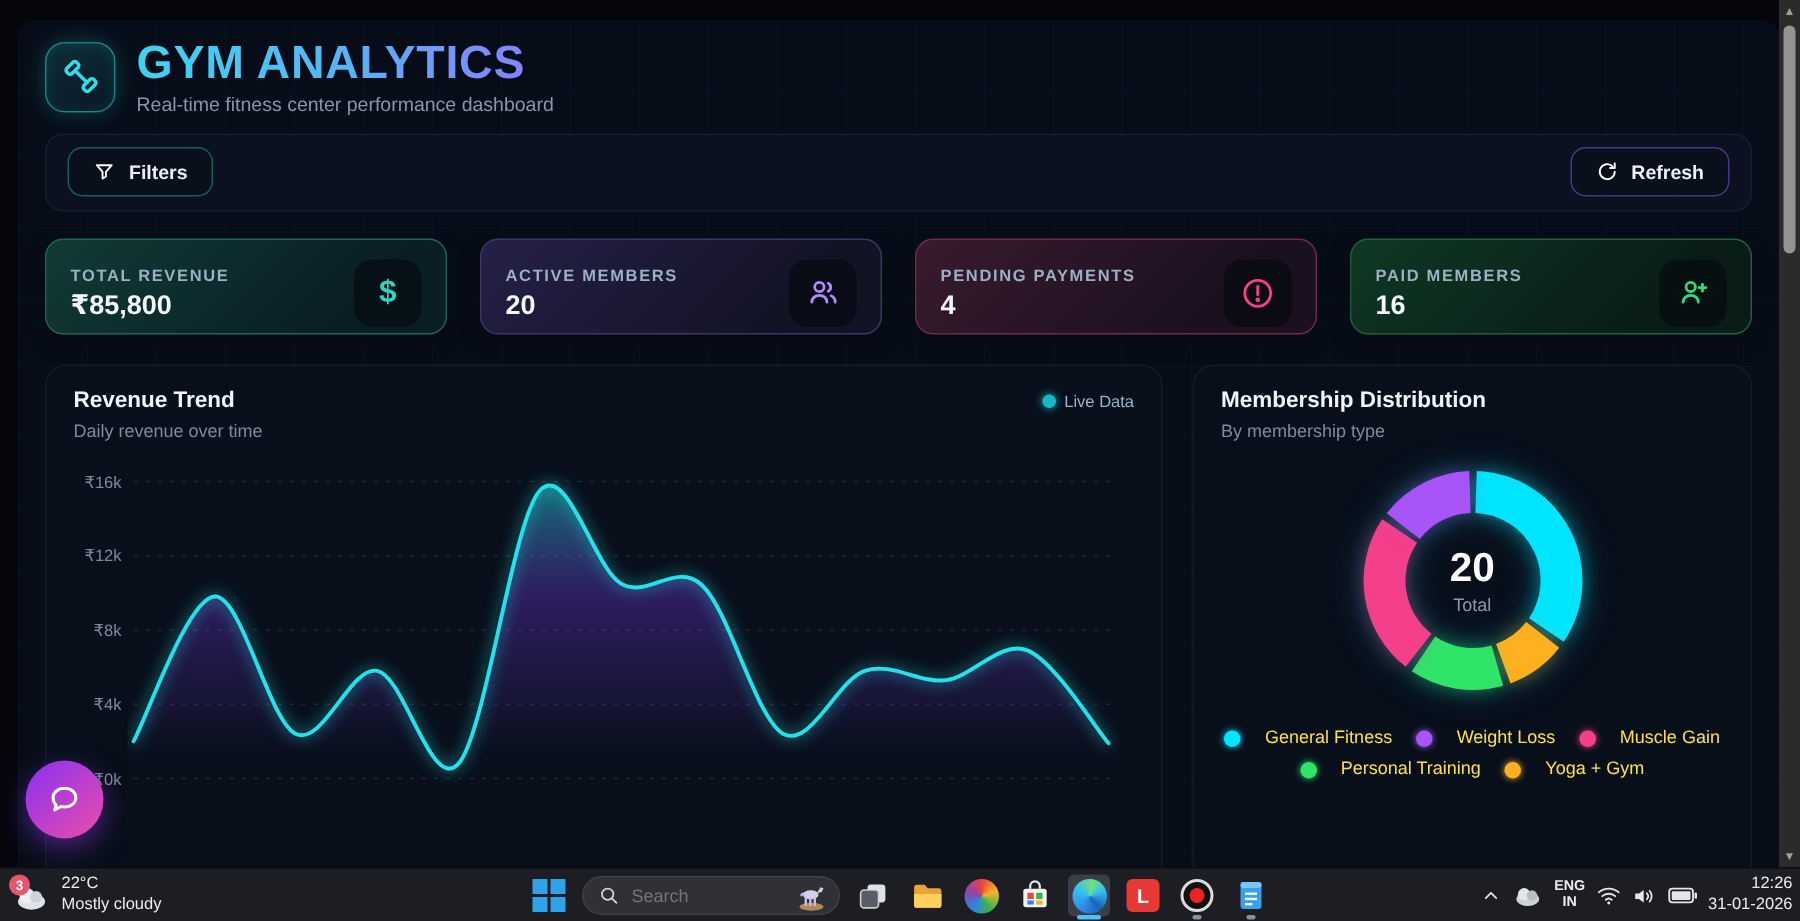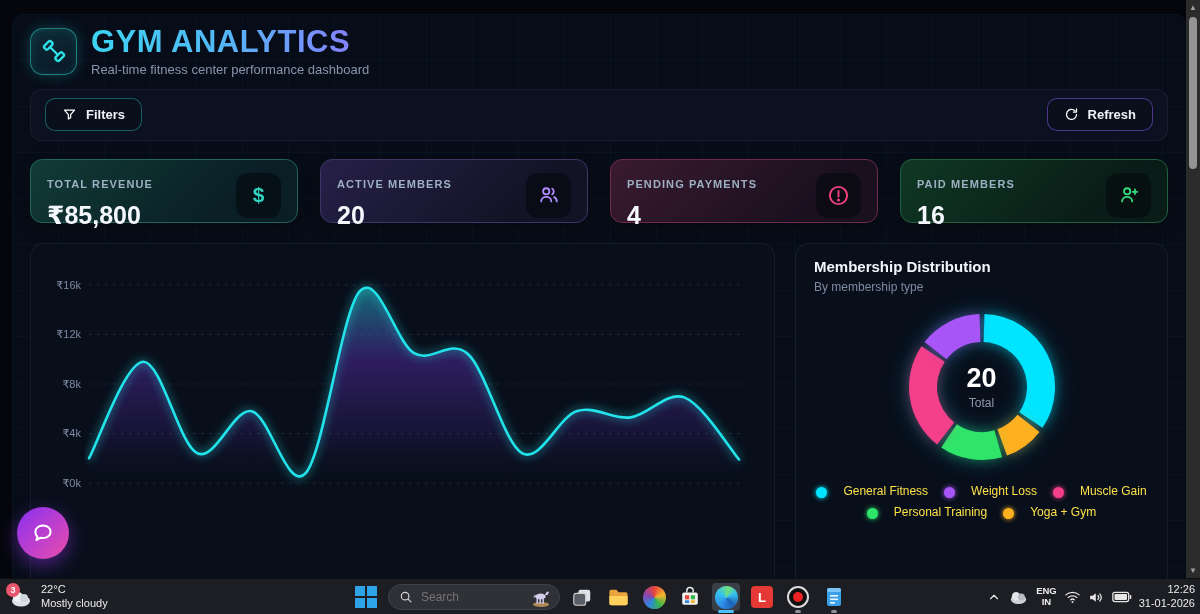--- a/index.html
+++ b/index.html
@@ -58,21 +58,21 @@
   .btn.filters { border:1px solid rgba(45,212,191,.4); }
   .btn.refresh { border:1px solid rgba(139,92,246,.5); }
   
   .stats { position:relative; margin:18px 18px 0; display:grid; grid-template-columns:repeat(4,1fr); gap:22px; }
   .card {
     height:64px; border-radius:12px; border:1px solid; padding:13px 16px;
     display:flex; justify-content:space-between; align-items:flex-start;
     box-shadow:0 4px 14px rgba(0,0,0,.35);
   }
   .card .lab { font-size:11px; letter-spacing:1.1px; color:#9db0c3; margin-top:5px; font-weight:600; }
-  .card .val { font-size:25px; font-weight:800; color:#f4f8fc; margin-top:11px; }
+  .card .val { font-size:18px; font-weight:800; color:#f4f8fc; margin-top:3px; }
   .icbox {
     width:45px; height:45px; border-radius:12px; flex:none;
     background:rgba(3,8,14,.6); display:flex; align-items:center; justify-content:center;
   }
   .card.c-revenue { background:linear-gradient(135deg,#113b36 0%,#0a1e26 75%); border-color:#20655b; }
   .card.c-members { background:linear-gradient(135deg,#262048 0%,#131326 75%); border-color:#3e3669; }
   .card.c-pending { background:linear-gradient(135deg,#3a1a2f 0%,#1a1020 75%); border-color:#70294f; }
   .card.c-paid    { background:linear-gradient(135deg,#0f3824 0%,#0a1c17 75%); border-color:#1f6040; }
   
   .charts { position:relative; margin:20px 18px 0; display:flex; gap:20px; align-items:stretch; }
@@ -244,20 +244,30 @@
           <line x1="18.5" y1="6" x2="18.5" y2="11"></line>
             <line x1="16" y1="8.5" x2="21" y2="8.5"></line>
         </svg>
       </div>
     </div>
   </div>
 
   <div class="charts">
 
     <div class="panel rev">
+      <div class="p-head">
+        <div>
+          <div class="p-title">Revenue Trend</div>
+          <div class="p-sub">Daily revenue over time</div>
+        </div>
+        <div class="live">
+          <span class="dot"></span>
+          <span>Live Data</span>
+        </div>
+      </div>
       <div class="chart-wrap">
         <div class="ylabels" id="y-axis-labels">
             <div style="top: 9px;">₹16k</div>
             <div style="top: 58.5px;">₹12k</div>
             <div style="top: 108px; margin-left: 20px;">₹8k</div>
             <div style="top: 157.5px;">₹4k</div>
             <div style="top: 207px;">₹0k</div>
           </div>
         <svg id="revenue-svg" width="662" height="218" viewBox="0 0 662 218">
             <defs>

